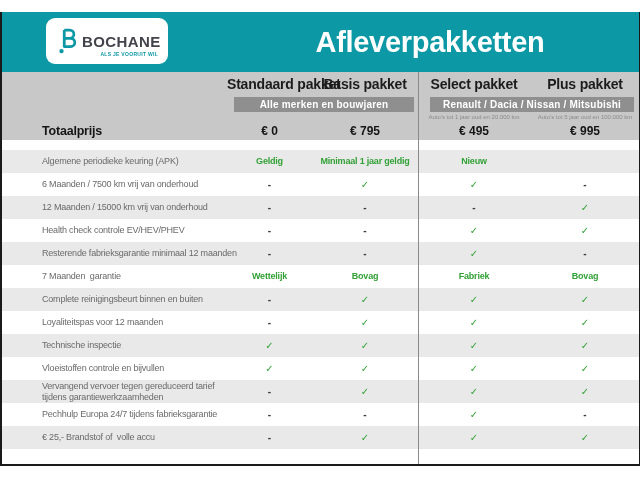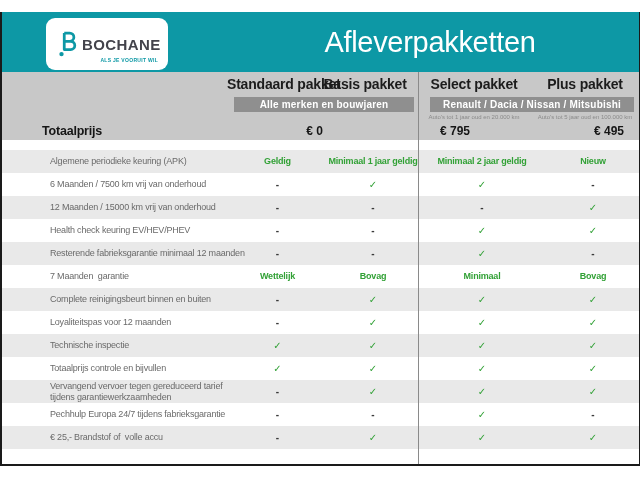--- a/index.html
+++ b/index.html
@@ -9,57 +9,57 @@
     -webkit-font-smoothing:antialiased;
   }
   .card{
     position:absolute;left:0;top:12px;width:640px;height:454px;box-sizing:border-box;
     border-left:2px solid #1a1a1a;border-right:1px solid #1a1a1a;border-bottom:2px solid #1a1a1a;
     background:#ffffff;
   }
   
   .topbar{position:relative;height:60px;background:#0d98a5;}
   .logo-box{
-    position:absolute;left:44px;top:6px;width:122px;height:52px;background:#ffffff;
+    position:absolute;left:44px;top:6px;width:122px;height:46px;background:#ffffff;
     border-radius:9px;display:flex;align-items:center;padding-left:10px;box-sizing:border-box;
   }
   .logo-icon{width:22px;height:28px;flex:0 0 auto;}
   .brand-name{font-weight:bold;font-size:15px;color:#43434b;letter-spacing:.4px;margin-left:4px;}
   .brand-tagline{
     position:absolute;right:10px;bottom:7px;font-size:5px;font-weight:bold;
     color:#0d98a5;letter-spacing:.3px;
   }
   .page-title{
     position:absolute;left:428px;top:50%;transform:translate(-50%,-50%);
-    color:#ffffff;font-size:29px;font-weight:normal;letter-spacing:-.3px;white-space:nowrap;
+    color:#ffffff;font-size:29px;font-weight:bold;letter-spacing:-.3px;white-space:nowrap;
   }
   
   .grid{display:grid;grid-template-columns:225px 85px 106px 112px 110px;}
   
   .band{background:#c8c8c8;height:68px;}
   .head-row{height:24px;align-items:center;}
   .col-head{
     text-align:center;font-weight:bold;font-size:14px;color:#1c1c1c;
     white-space:nowrap;letter-spacing:-.2px;
   }
   .badge-row{height:16px;align-items:center;}
   .badge{
     background:#8f8f8f;color:#ffffff;font-weight:bold;font-size:10px;line-height:15px;
     height:15px;text-align:center;white-space:nowrap;letter-spacing:.2px;
   }
   .badge-all{grid-column:2/4;margin:0 4px 0 7px;}
   .badge-brands{grid-column:4/6;margin:0 6px 0 12px;}
   .caption-row{height:10px;align-items:center;}
   .pkg-note{text-align:center;font-size:6px;color:#8a8a8a;white-space:nowrap;}
-  .price-row{height:18px;align-items:center;gap:45px;}
+  .price-row{height:18px;align-items:center;}
   .total-label{font-weight:bold;font-size:12.5px;color:#161616;padding-left:40px;letter-spacing:-.2px;}
   .price{text-align:center;font-weight:bold;font-size:12px;color:#161616;}
   
   .rows{margin-top:10px;}
-  .row{min-height:23px;align-items:center;background:#ffffff;padding-left:8px;}
+  .row{min-height:23px;align-items:center;background:#ffffff;}
   .row.alt{background:#e9e9e9;}
   .row-label{
     padding-left:40px;font-size:9px;color:#6a6a6a;letter-spacing:-.2px;
     white-space:pre;line-height:11px;
   }
   .val{text-align:center;line-height:11px;}
   .val.check{color:#32a136;font-weight:bold;font-size:10px;}
   .val.dash{color:#3a3a3a;font-weight:bold;font-size:10px;}
   .val.word{color:#32a136;font-weight:bold;font-size:9px;white-space:nowrap;letter-spacing:-.2px;}
   
@@ -109,56 +109,55 @@
       <div class="price">€ 495</div>
       <div class="price">€ 995</div>
     </div>
   </div>
 
   <div class="rows" id="rows">
       <div class="grid row alt">
     <div class="row-label">Algemene periodieke keuring (APK)</div>
     <div class="val word">Geldig</div>
     <div class="val word">Minimaal 1 jaar geldig</div>
-    <div class="val word">Minimaal 2 jaar geldig</div>
     <div class="val word">Nieuw</div>
   </div>
       <div class="grid row">
     <div class="row-label">6 Maanden / 7500 km vrij van onderhoud</div>
     <div class="val dash">-</div>
     <div class="val check">✓</div>
     <div class="val check">✓</div>
     <div class="val dash">-</div>
   </div>
       <div class="grid row alt">
     <div class="row-label">12 Maanden / 15000 km vrij van onderhoud</div>
     <div class="val dash">-</div>
     <div class="val dash">-</div>
     <div class="val dash">-</div>
     <div class="val check">✓</div>
   </div>
       <div class="grid row">
-    <div class="row-label">Health check keuring EV/HEV/PHEV</div>
+    <div class="row-label">Health check controle EV/HEV/PHEV</div>
     <div class="val dash">-</div>
     <div class="val dash">-</div>
     <div class="val check">✓</div>
     <div class="val check">✓</div>
   </div>
       <div class="grid row alt">
     <div class="row-label">Resterende fabrieksgarantie minimaal 12 maanden</div>
     <div class="val dash">-</div>
     <div class="val dash">-</div>
     <div class="val check">✓</div>
     <div class="val dash">-</div>
   </div>
       <div class="grid row">
     <div class="row-label">7 Maanden  garantie</div>
     <div class="val word">Wettelijk</div>
     <div class="val word">Bovag</div>
-    <div class="val word">Minimaal</div>
+    <div class="val word">Fabriek</div>
     <div class="val word">Bovag</div>
   </div>
       <div class="grid row alt">
     <div class="row-label">Complete reinigingsbeurt binnen en buiten</div>
     <div class="val dash">-</div>
     <div class="val check">✓</div>
     <div class="val check">✓</div>
     <div class="val check">✓</div>
   </div>
       <div class="grid row">
@@ -169,21 +168,21 @@
     <div class="val check">✓</div>
   </div>
       <div class="grid row alt">
     <div class="row-label">Technische inspectie</div>
     <div class="val check">✓</div>
     <div class="val check">✓</div>
     <div class="val check">✓</div>
     <div class="val check">✓</div>
   </div>
       <div class="grid row">
-    <div class="row-label">Totaalprijs controle en bijvullen</div>
+    <div class="row-label">Vloeistoffen controle en bijvullen</div>
     <div class="val check">✓</div>
     <div class="val check">✓</div>
     <div class="val check">✓</div>
     <div class="val check">✓</div>
   </div>
       <div class="grid row alt">
     <div class="row-label">Vervangend vervoer tegen gereduceerd tarief
 tijdens garantiewerkzaamheden</div>
     <div class="val dash">-</div>
     <div class="val check">✓</div>

